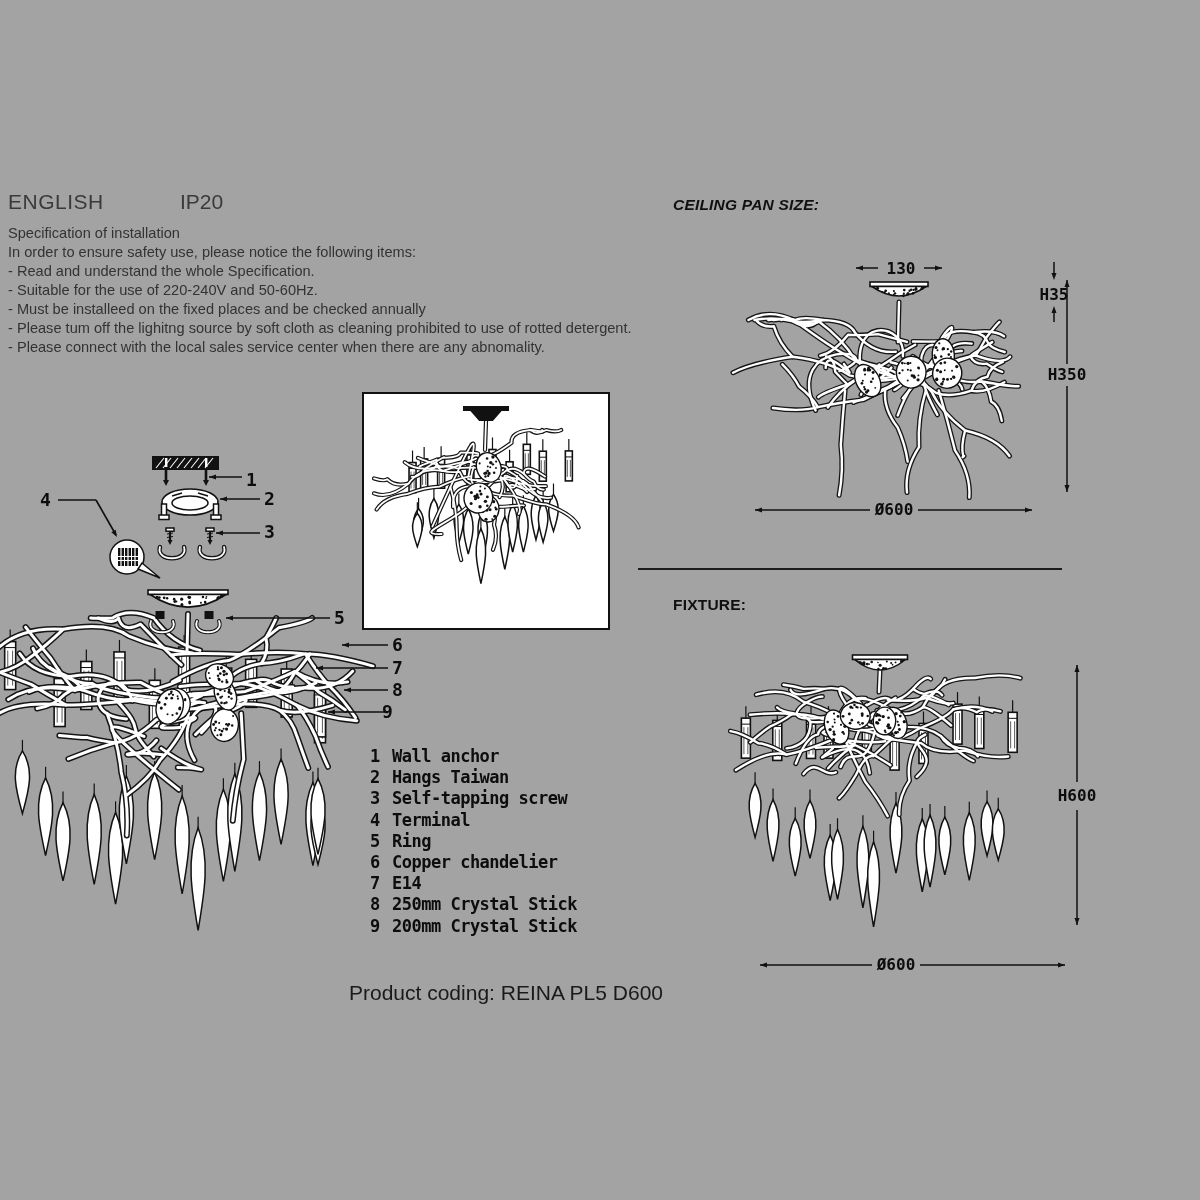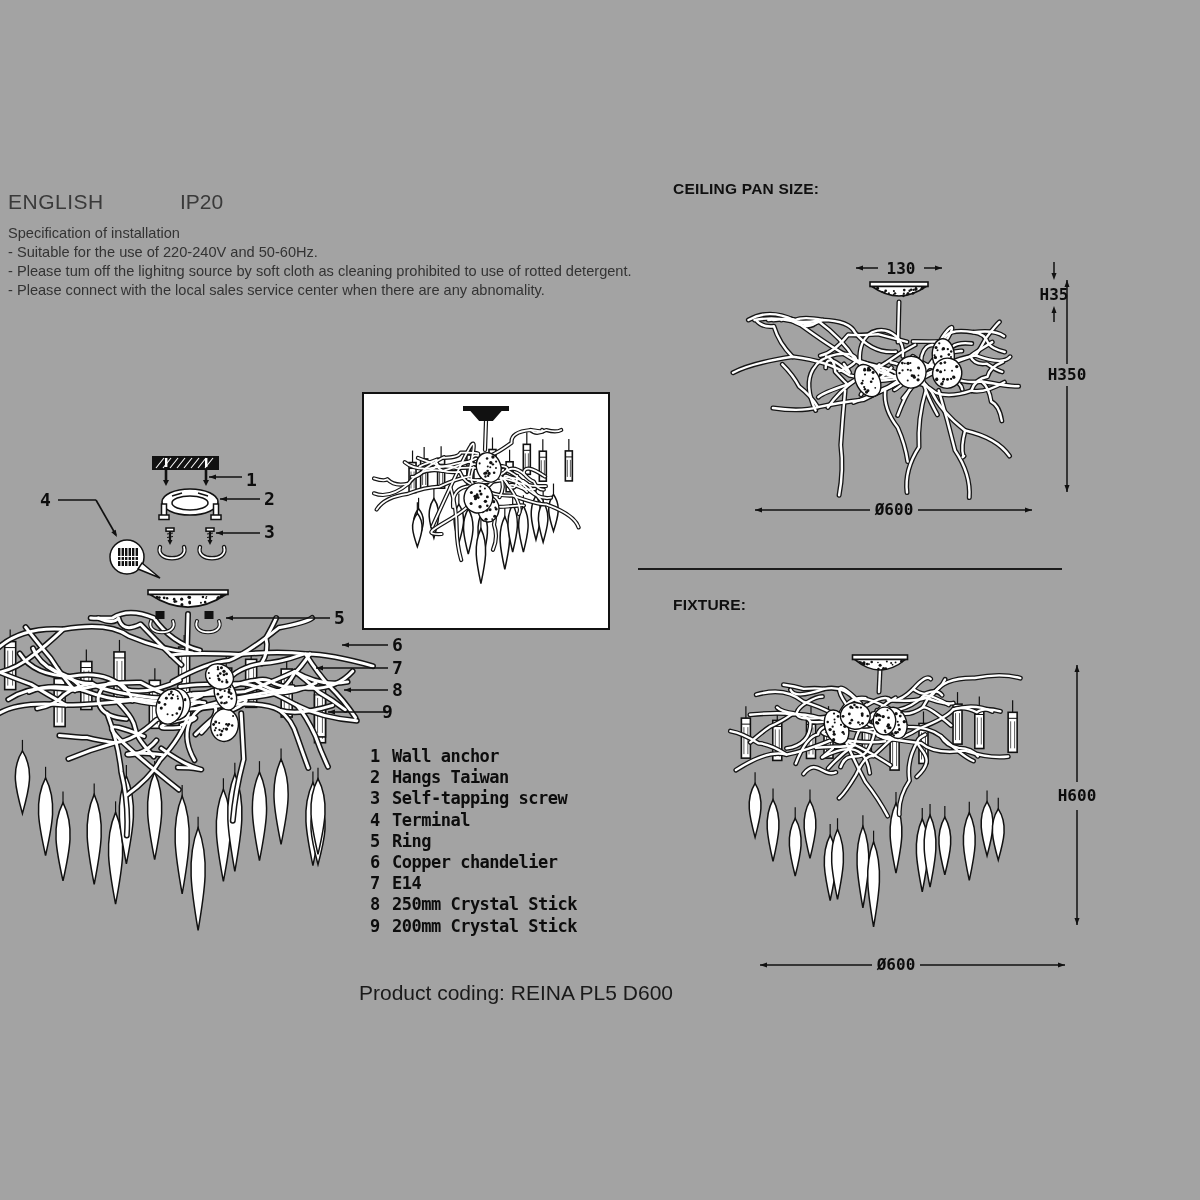--- a/index.html
+++ b/index.html
@@ -4,30 +4,30 @@
 <style>
   html,body{margin:0;padding:0;background:#fff;}
   .page{position:relative;width:1200px;height:1200px;background:#a3a3a3;overflow:hidden;
         font-family:"Liberation Sans",sans-serif;color:#2e2e2e;}
   .abs{position:absolute;}
   #language{left:8px;top:190px;font-size:21px;color:#3a3a3a;letter-spacing:.5px;}
   #ip{left:180px;top:190px;font-size:21px;color:#3a3a3a;}
   .spec{left:8px;top:224px;width:660px;font-size:14.6px;line-height:19px;color:#333;}
   .section-title{font-weight:700;font-size:15.5px;color:#101010;letter-spacing:.2px;
                  font-family:"Liberation Sans",sans-serif;}
-  #pan-title{left:673px;top:180px;}
+  #pan-title{left:673px;top:196px;font-style:italic;}
   #fix-title{left:673px;top:596px;}
   .divider{left:638px;top:568px;width:424px;height:0;border-top:2px solid #1c1c1c;}
   .inset{left:362px;top:392px;width:248px;height:238px;border:2.5px solid #111;
          background:#fff;box-sizing:border-box;}
   .parts{left:370px;top:746px;margin:0;padding:0;list-style:none;color:#0d0d0d;
          font-family:"DejaVu Sans Mono",monospace;font-weight:700;font-size:17px;letter-spacing:-.5px;}
   .parts li{height:21.2px;display:flex;align-items:baseline;}
   .parts .pnum{width:22px;flex:0 0 22px;}
-  #product{left:0;top:981px;width:1012px;text-align:center;font-size:21px;color:#1a1a1a;padding-left:10px;}
+  #product{left:0;top:981px;width:1012px;text-align:center;font-size:21px;color:#1a1a1a;}
   svg{position:absolute;display:block;}
   #install-svg{left:18px;top:436px;}
   #main-svg{left:-20px;top:578px;}
   #pan-svg{left:640px;top:244px;}
   #fix-svg{left:640px;top:598px;}
   #inset-svg{position:static;}
   
   .ln{stroke:#111;fill:none;}
   .wln{stroke:#fff;stroke-width:1.1;fill:none;}
   .tube{fill:#fff;stroke:#111;stroke-width:1.6;}
@@ -45,21 +45,24 @@
 </head>
 <body>
 
 <div class="page">
 
   <div class="abs" id="language">ENGLISH</div>
   <div class="abs" id="ip">IP20</div>
 
   <div class="abs spec">
     <div>Specification of installation</div>
+    <div>In order to ensure safety use, please notice the following items:</div>
+    <div>- Read and understand the whole Specification.</div>
     <div>- Suitable for the use of 220-240V and 50-60Hz.</div>
+    <div>- Must be installeed on the fixed places and be checked annually</div>
     <div>- Please tum off the lighitng source by soft cloth as cleaning prohibited to use of rotted detergent.</div>
     <div>- Please connect with the local sales service center when there are any abnomality.</div>
   </div>
 
   <svg id="install-svg" width="310" height="150" viewBox="0 0 310 150">
     <g class="paint">
         <rect x="134" y="20" width="67" height="14" class="solid"></rect>
         <line x1="138" y1="32" x2="146" y2="22" class="wln"></line>
         <line x1="145" y1="32" x2="153" y2="22" class="wln"></line>
         <line x1="152" y1="32" x2="160" y2="22" class="wln"></line>

